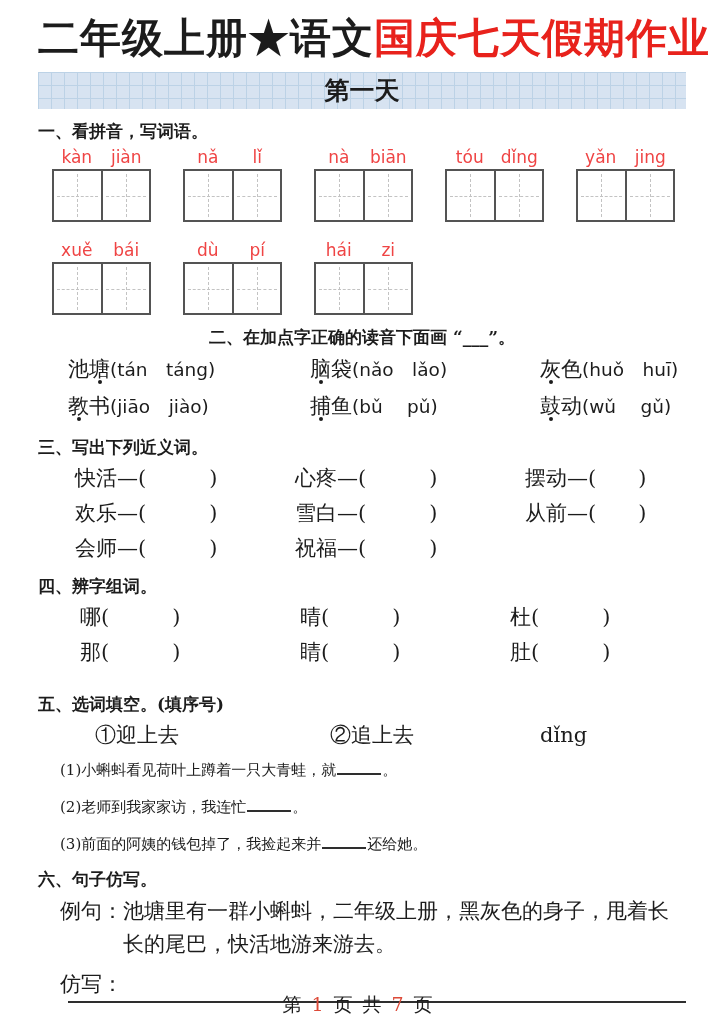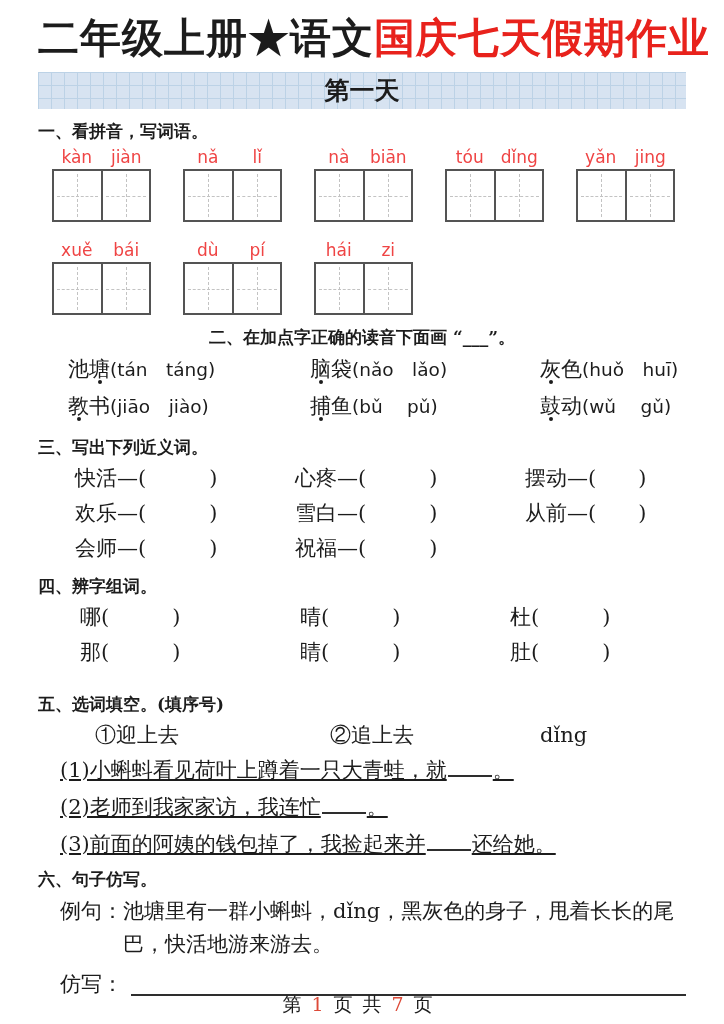--- a/index.html
+++ b/index.html
@@ -79,27 +79,27 @@
   .row3 .c3{flex:1;}
   .row4{display:flex;font-size:21px;line-height:35px;margin-left:42px;white-space:pre;}
   .row4 .c1{width:220px;flex:none;}
   .row4 .c2{width:210px;flex:none;}
   .row4 .c3{flex:1;}
   
   .optrow{display:flex;font-size:21px;line-height:34px;margin-left:57px;}
   .optrow .o1{width:235px;flex:none;}
   .optrow .o2{width:210px;flex:none;}
   .optrow .o3{flex:1;}
-  .sent{font-size:21px;line-height:37px;margin-left:22px;text-decoration:underline;}
+  .sent{font-size:15px;line-height:37px;margin-left:22px;}
   .blank{display:inline-block;width:44px;border-bottom:2px solid #2e2e2e;height:0.85em;margin:0 1px;}
   
   .example{display:flex;font-size:21px;line-height:33px;margin-left:22px;margin-top:2px;}
   .example .lab{flex:none;}
   .example .txt{flex:1;}
-  .copyline{display:flex;font-size:21px;line-height:34px;margin-left:22px;margin-top:6px;}
+  .copyline{display:flex;font-size:21px;line-height:34px;margin-left:22px;margin-top:6px;flex-direction:column;}
   .copyline .lab{flex:none;}
   .uline{flex:1;border-bottom:2px solid #2e2e2e;margin:0 0 5px 8px;}
   .hr2{margin:38px 0 0 20px;border-bottom:2px solid #2e2e2e;}
   
   .footer{
     position:absolute;left:0;right:7px;bottom:6px;
     text-align:center;font-size:19px;letter-spacing:2px;color:#1c1c1c;margin-top:24px;
   }
   .footer span{margin:0 4px;}
   .footer .rednum{color:#dd4a38;}
@@ -259,21 +259,21 @@
   <div class="sent">
     <span>(2)老师到我家家访，我连忙</span><span class="blank"></span><span>。</span>
   </div>
   <div class="sent">
     <span>(3)前面的阿姨的钱包掉了，我捡起来并</span><span class="blank"></span><span>还给她。</span>
   </div>
 
   <div class="sh m2">六、句子仿写。</div>
   <div class="example">
     <span class="lab">例句：</span>
-    <span class="txt">池塘里有一群小蝌蚪，dǐng，黑灰色的身子，甩着长长的尾巴，快活地游来游去。</span>
+    <span class="txt">池塘里有一群小蝌蚪，二年级上册，黑灰色的身子，甩着长长的尾巴，快活地游来游去。</span>
   </div>
   <div class="copyline">
     <span class="lab">仿写：</span>
     <span class="uline"></span>
   </div>
   <div class="hr2"></div>
 
   <div class="footer">
     <span>第</span><span class="rednum">1</span><span>页 共</span><span class="rednum">7</span><span>页</span>
   </div>

